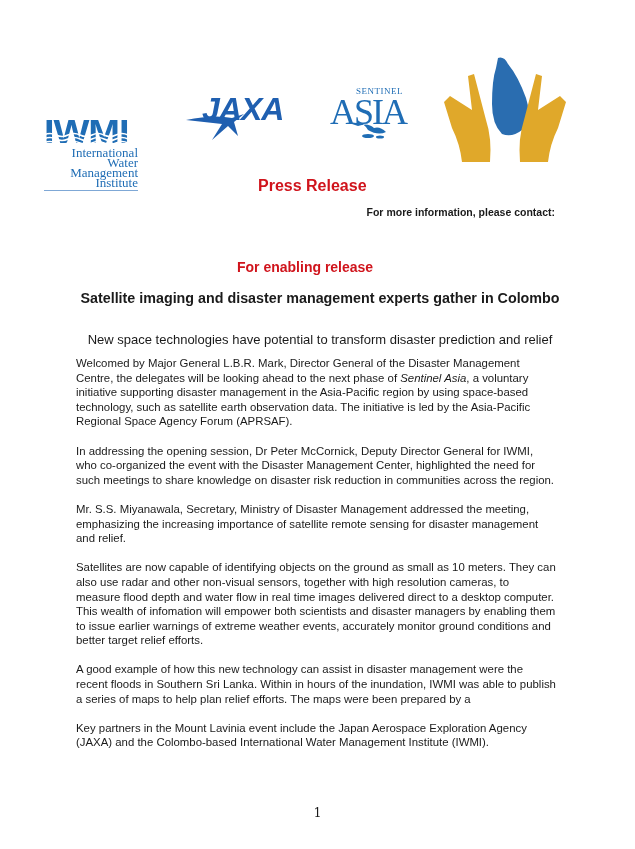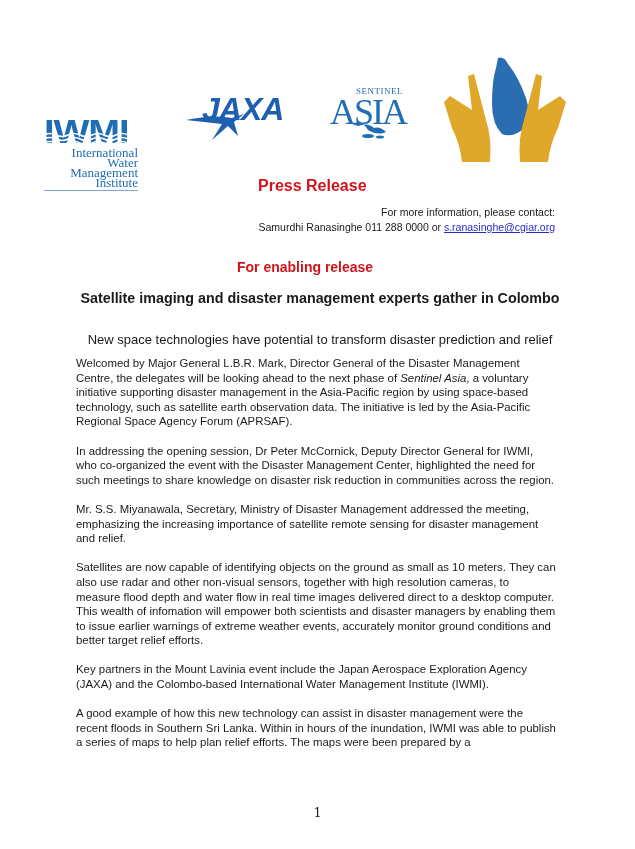--- a/index.html
+++ b/index.html
@@ -15,21 +15,21 @@
               width: 94px; font-family: Liberation Serif, serif; }
   .iwmi-rule { width: 94px; height: 1px; background: #7fa8d6; margin-top: 2px; }
   #jaxa { left: 184px; top: 84px; width: 106px; height: 60px; }
   #sentinel { left: 328px; top: 80px; width: 96px; height: 60px; }
   #hands { left: 442px; top: 54px; width: 126px; height: 108px; }
 
   .press-title { position: absolute; left: 258px; top: 177px; font-size: 16px; font-weight: bold;
                  color: #d0141c; }
   .contact-block { position: absolute; right: 80px; top: 205px; text-align: right;
                    font-size: 10.5px; line-height: 15px; }
-  .contact-head { font-weight: normal; }
+  .contact-head { font-weight: bold; }
   .contact-block a { color: #2a2ac8; text-decoration: underline; }
   .immediate { position: absolute; left: 237px; top: 259px; font-size: 14px; font-weight: bold;
                color: #d0141c; }
   .headline { position: absolute; left: 70px; width: 500px; top: 288px; text-align: center;
               font-size: 14.3px; font-weight: bold; line-height: 21px; }
   .subhead { position: absolute; left: 70px; width: 500px; top: 332px; text-align: center;
              font-size: 13px; line-height: 16px; }
   .body-text { position: absolute; left: 76px; width: 480px; top: 356px;
                font-size: 11.4px; line-height: 14.6px; }
   .body-text p { margin: 0 0 14.6px 0; }
@@ -68,32 +68,29 @@
 <svg class="logo" id="hands" viewBox="0 0 126 108">
   <path d="M56 4 Q62 2 66 10 Q76 22 84 44 Q90 62 80 76 Q70 84 60 80 Q50 70 50 50 Q50 26 54 14 Z" fill="#2a6db0"></path>
   <path d="M2 48 L8 42 L30 56 L26 22 L32 20 L44 66 Q50 84 48 108 L20 108 Q18 90 10 74 Z" fill="#e0a82a"></path>
   <path d="M124 48 L118 42 L96 56 L100 22 L94 20 L82 66 Q76 84 78 108 L106 108 Q108 90 116 74 Z" fill="#e0a82a"></path>
 </svg>
 
 <div class="press-title">Press Release</div>
 
 <div class="contact-block">
   <div class="contact-head">For more information, please contact:</div>
-  <div>
-    <span>Samurdhi Ranasinghe 011 288 0000 or </span><a>s.ranasinghe@cgiar.org</a>
-  </div>
 </div>
 
 <div class="immediate">For enabling release</div>
 
 <div class="headline">Satellite imaging and disaster management experts gather in Colombo</div>
 <div class="subhead">New space technologies have potential to transform disaster prediction and relief</div>
 
 <div class="body-text">
   <p><span>Welcomed by Major General L.B.R. Mark, Director General of the Disaster Management Centre, the delegates will be looking ahead to the next phase of </span><i>Sentinel Asia</i><span>, a voluntary initiative supporting disaster management in the Asia-Pacific region by using space-based technology, such as satellite earth observation data. The initiative is led by the Asia-Pacific Regional Space Agency Forum (APRSAF).</span></p>
   <p>In addressing the opening session, Dr Peter McCornick, Deputy Director General for IWMI, who co-organized the event with the Disaster Management Center, highlighted the need for such meetings to share knowledge on disaster risk reduction in communities across the region.</p>
   <p>Mr. S.S. Miyanawala, Secretary, Ministry of Disaster Management addressed the meeting, emphasizing the increasing importance of satellite remote sensing for disaster management and relief.</p>
   <p>Satellites are now capable of identifying objects on the ground as small as 10 meters. They can also use radar and other non-visual sensors, together with high resolution cameras, to measure flood depth and water flow in real time images delivered direct to a desktop computer. This wealth of infomation will empower both scientists and disaster managers by enabling them to issue earlier warnings of extreme weather events, accurately monitor ground conditions and better target relief efforts.</p>
+  <p>A good example of how this new technology can assist in disaster management were the recent floods in Southern Sri Lanka. Within in hours of the inundation, IWMI was able to publish a series of maps to help plan relief efforts. The maps were been prepared by a</p>
   <p>Key partners in the Mount Lavinia event include the Japan Aerospace Exploration Agency (JAXA) and the Colombo-based International Water Management Institute (IWMI).</p>
-  <p>A good example of how this new technology can assist in disaster management were the recent floods in Southern Sri Lanka. Within in hours of the inundation, IWMI was able to publish a series of maps to help plan relief efforts. The maps were been prepared by a</p>
 </div>
 
 <div class="page-num">1</div>
 
 </body></html>

